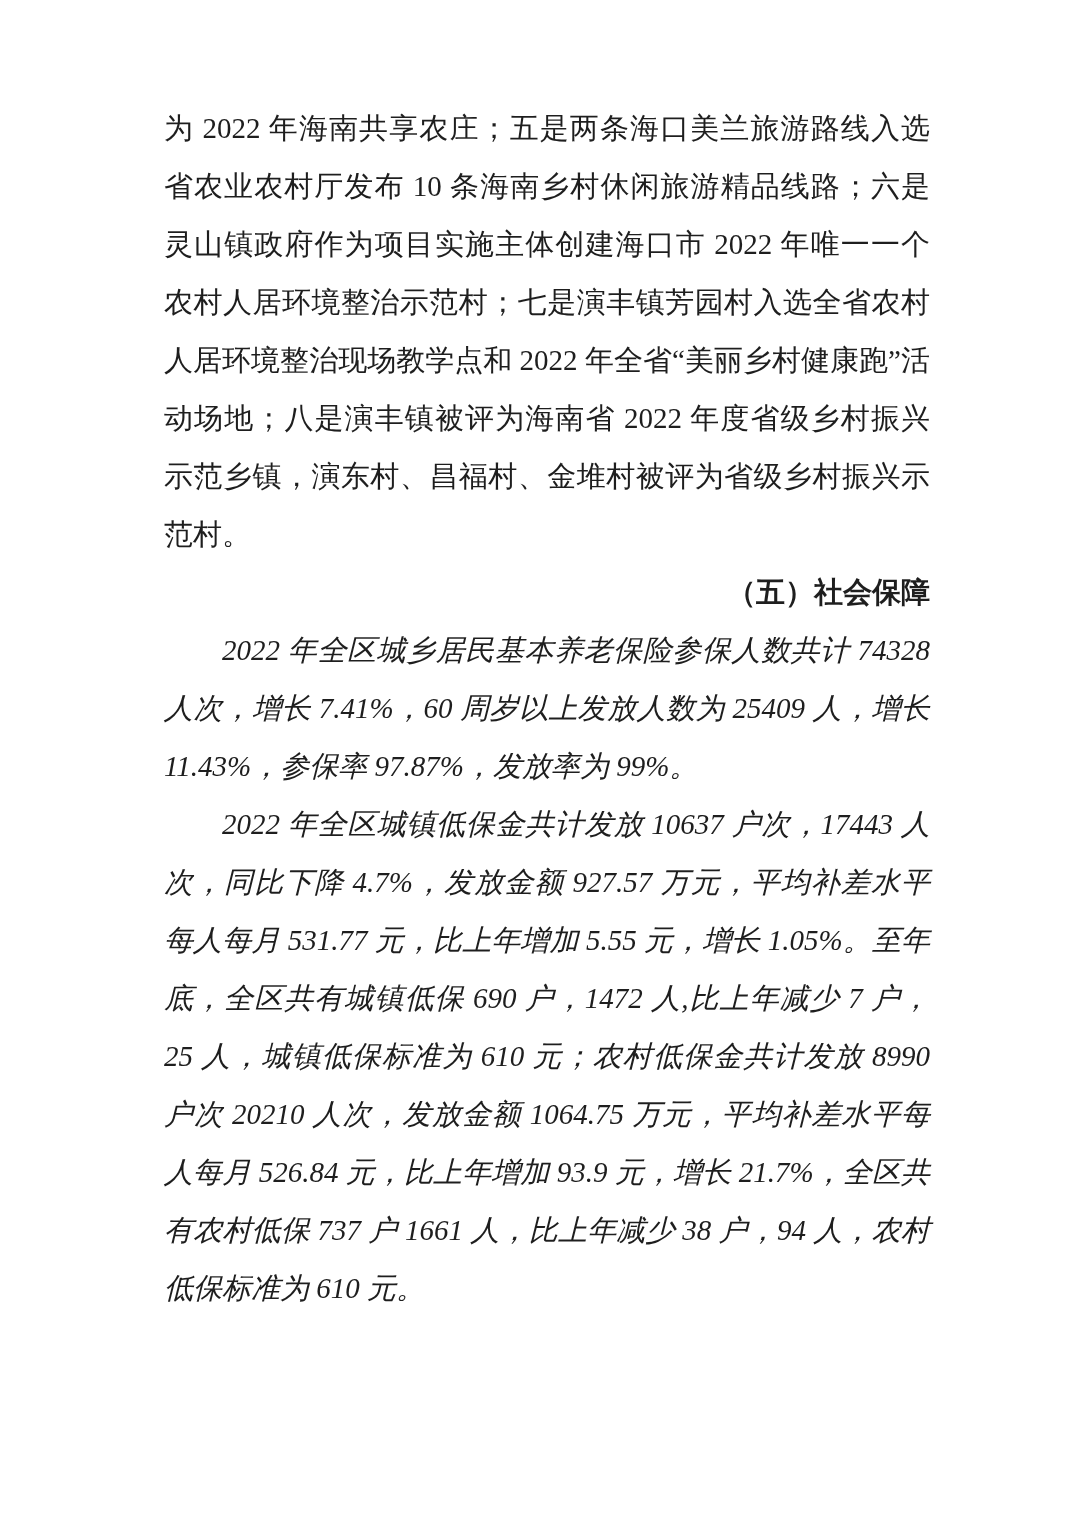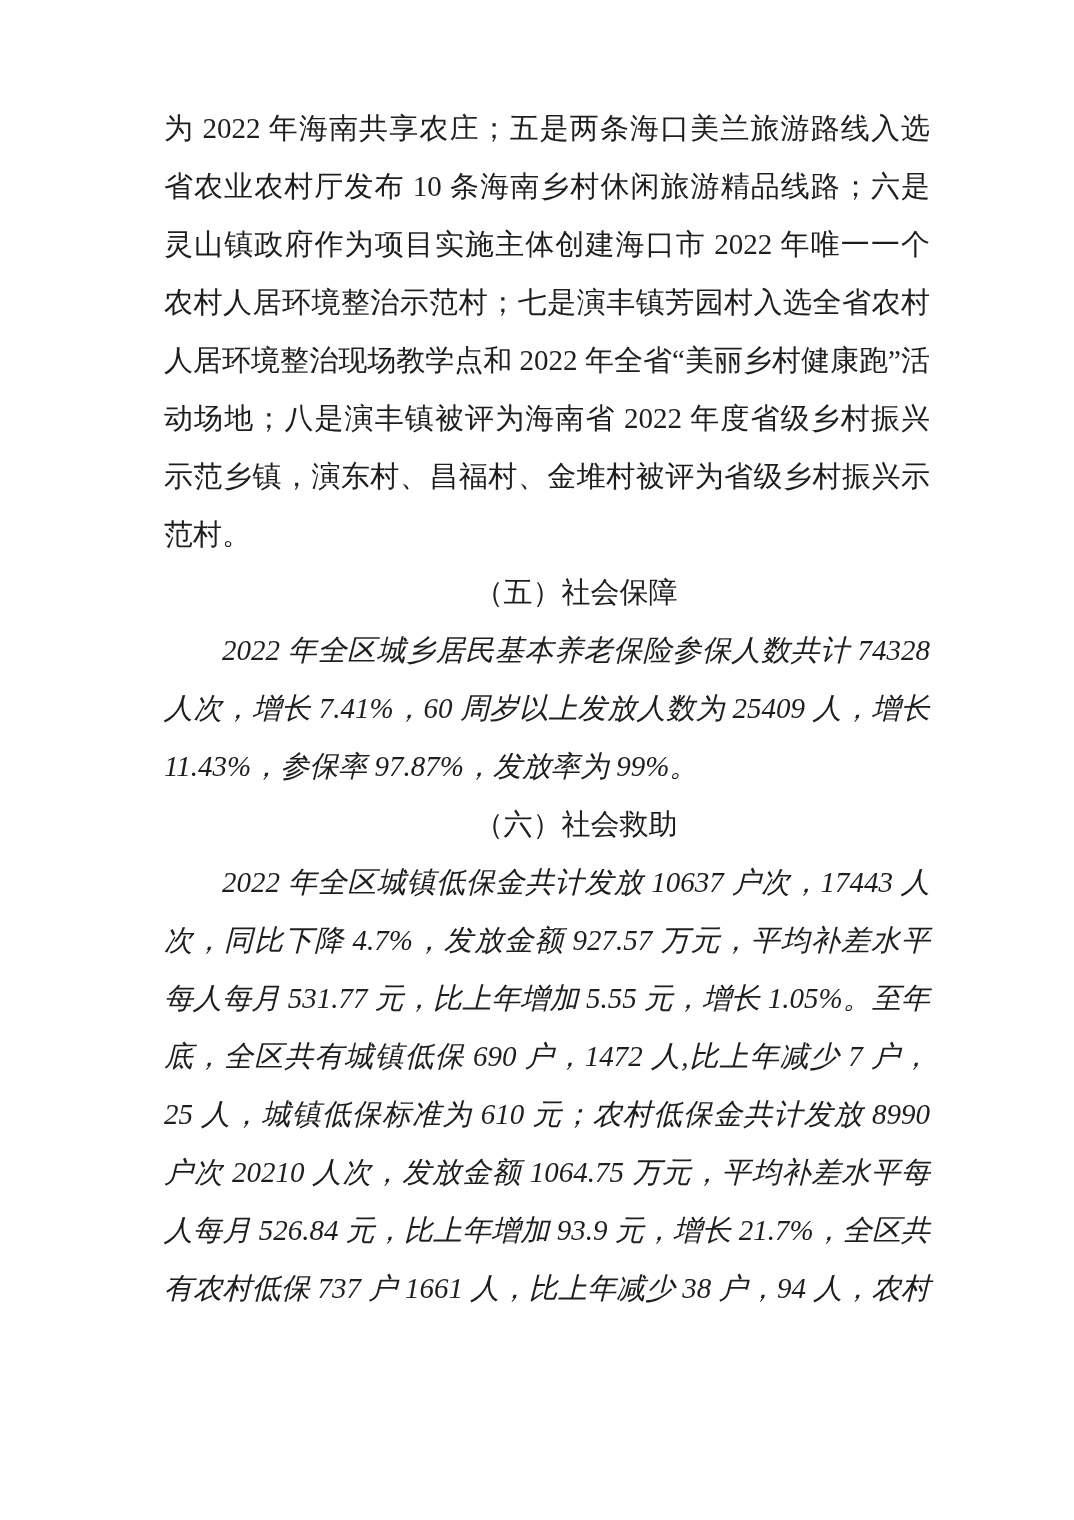--- a/index.html
+++ b/index.html
@@ -30,40 +30,39 @@
     padding: 0;
   }
   .para-indent {
     text-indent: 2em;
     font-style: italic;
   }
   .section-heading {
     margin: 0;
     font-size: 29px;
     line-height: 58px;
-    font-weight: normal;
+    font-weight: bold;
     text-indent: 2em;
-    text-align: center;
+    text-align: right;
   }
   .page-number {
     position: absolute;
     top: 1402px;
     left: 0;
     width: 100%;
     text-align: left;
     font-size: 19px;
     line-height: 28px;
     color: #7f1d1d;
   }
 </style>
 </head>
 <body>
 
 <div class="page">
   <div class="content">
     <p class="para-plain">为 2022 年海南共享农庄；五是两条海口美兰旅游路线入选省农业农村厅发布 10 条海南乡村休闲旅游精品线路；六是灵山镇政府作为项目实施主体创建海口市 2022 年唯一一个农村人居环境整治示范村；七是演丰镇芳园村入选全省农村人居环境整治现场教学点和 2022 年全省“美丽乡村健康跑”活动场地；八是演丰镇被评为海南省 2022 年度省级乡村振兴示范乡镇，演东村、昌福村、金堆村被评为省级乡村振兴示范村。</p>
     <p class="section-heading">（五）社会保障</p>
     <p class="para-indent">2022 年全区城乡居民基本养老保险参保人数共计 74328 人次，增长 7.41%，60 周岁以上发放人数为 25409 人，增长 11.43%，参保率 97.87%，发放率为 99%。</p>
-    <p class="section-heading">（六）社会救助</p>
     <p class="para-indent">2022 年全区城镇低保金共计发放 10637 户次，17443 人次，同比下降 4.7%，发放金额 927.57 万元，平均补差水平每人每月 531.77 元，比上年增加 5.55 元，增长 1.05%。至年底，全区共有城镇低保 690 户，1472 人,比上年减少 7 户，25 人，城镇低保标准为 610 元；农村低保金共计发放 8990 户次 20210 人次，发放金额 1064.75 万元，平均补差水平每人每月 526.84 元，比上年增加 93.9 元，增长 21.7%，全区共有农村低保 737 户 1661 人，比上年减少 38 户，94 人，农村低保标准为 610 元。</p>
   </div>
   <div class="page-number">16</div>
 </div>
 
 </body></html>

